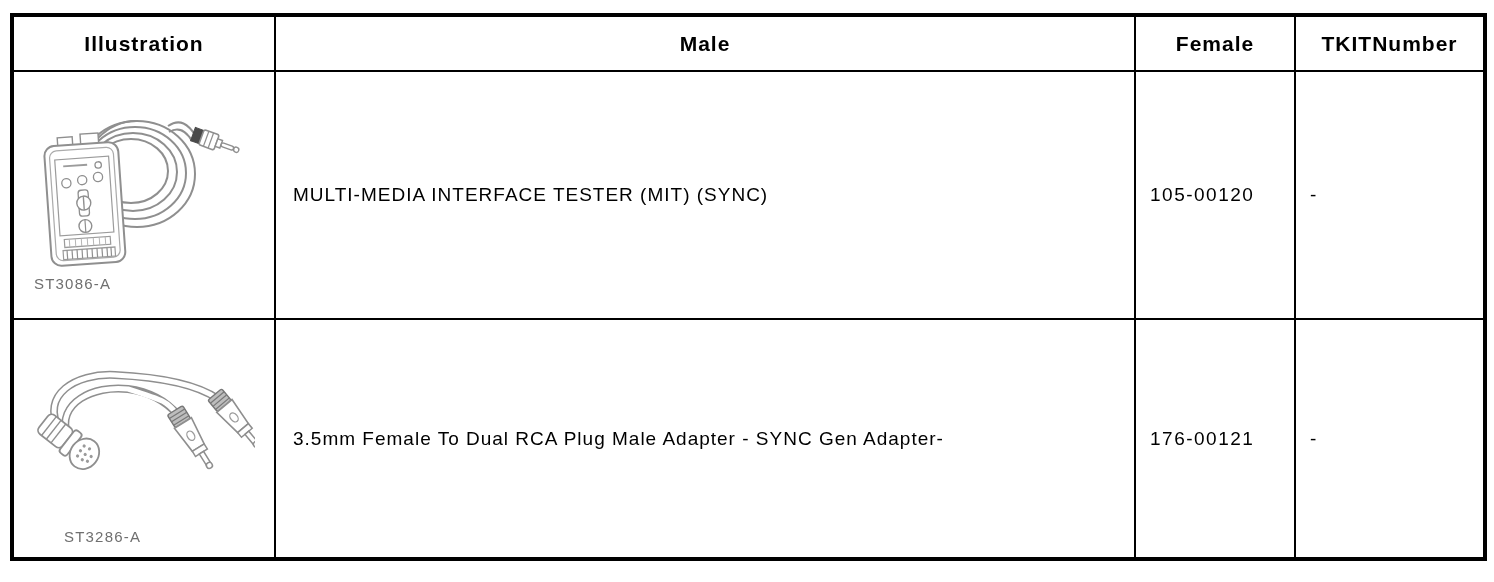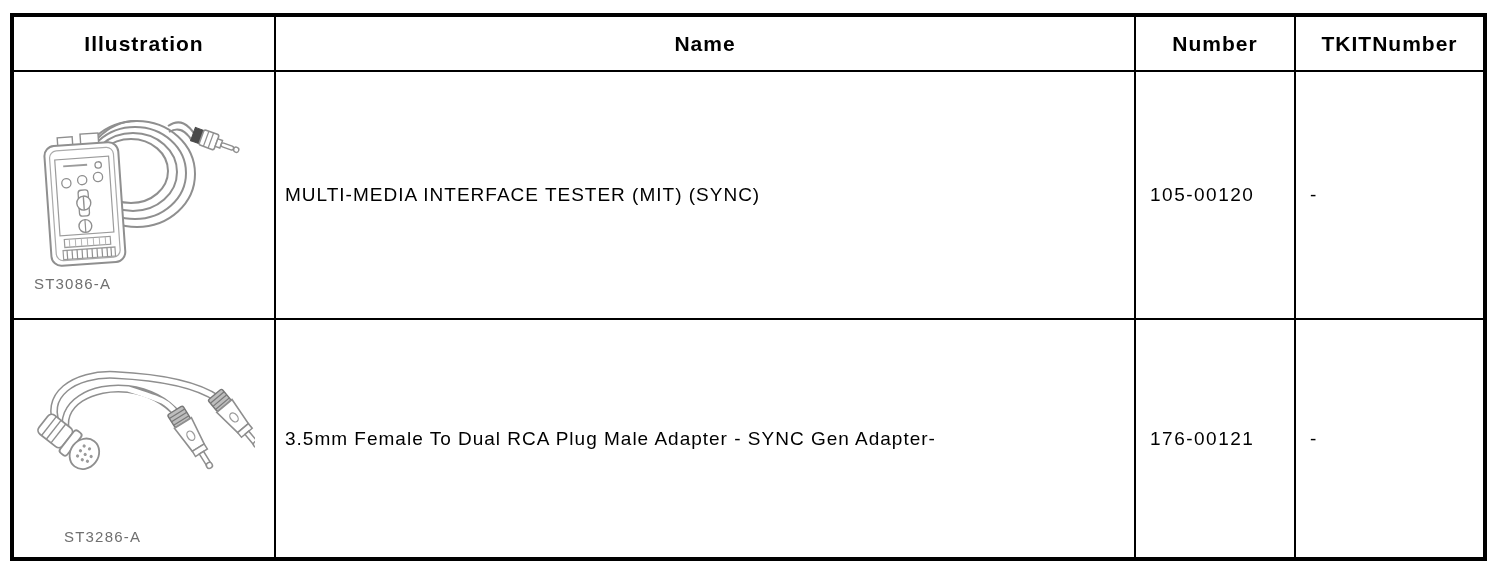--- a/index.html
+++ b/index.html
@@ -46,21 +46,21 @@
   td.illus-cell {
     position: relative;
     vertical-align: middle;
     text-align: center;
     padding: 0;
   }
   td.name-cell {
     font-size: 19px;
     text-align: left;
     vertical-align: middle;
-    padding: 0 10px 0 9px;
+    padding: 0 10px 0 17px;
     letter-spacing: 1px;
   }
   td.num-cell {
     font-size: 19px;
     text-align: left;
     vertical-align: middle;
     padding: 0 4px 0 14px;
     letter-spacing: 1.5px;
   }
   .caption {
@@ -83,22 +83,22 @@
   <table class="parts">
     <colgroup>
       <col style="width:263px">
       <col style="width:860px">
       <col style="width:160px">
       <col style="width:190px">
     </colgroup>
     <thead>
       <tr>
         <th class="hdr">Illustration</th>
-        <th class="hdr">Name</th>
-        <th class="hdr">Number</th>
+        <th class="hdr">Male</th>
+        <th class="hdr">Female</th>
         <th class="hdr">TKITNumber</th>
       </tr>
     </thead>
     <tbody>
       <tr class="part-row-1">
         <td class="illus-cell">
           <svg class="drawing drawing-1" width="212" height="204" viewBox="0 0 212 204">
 
             <g fill="none" stroke="#8f8f8f" stroke-width="2">
               <ellipse cx="99" cy="88" rx="58" ry="53"></ellipse>

